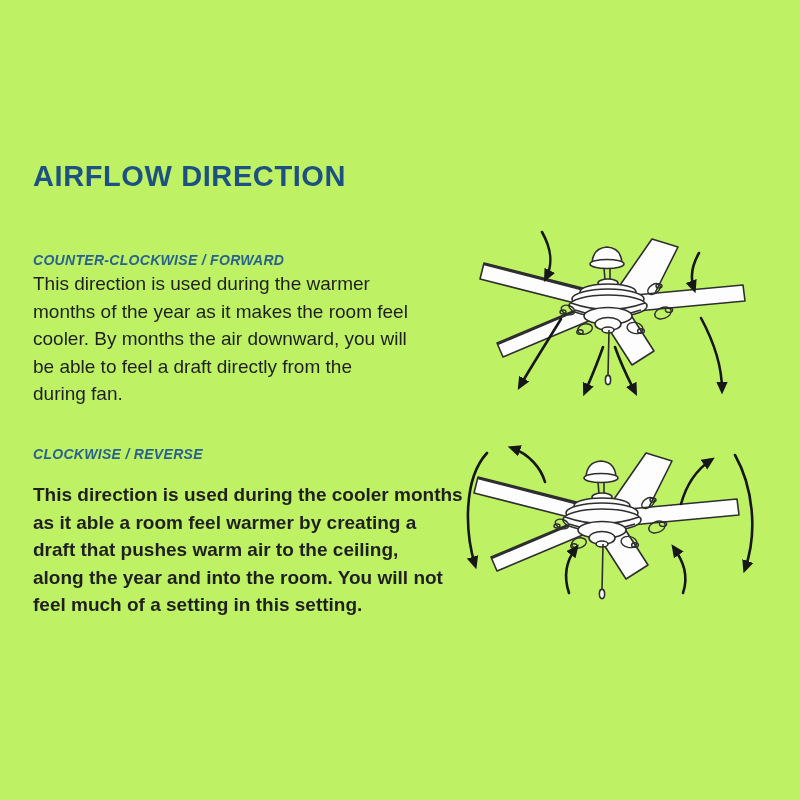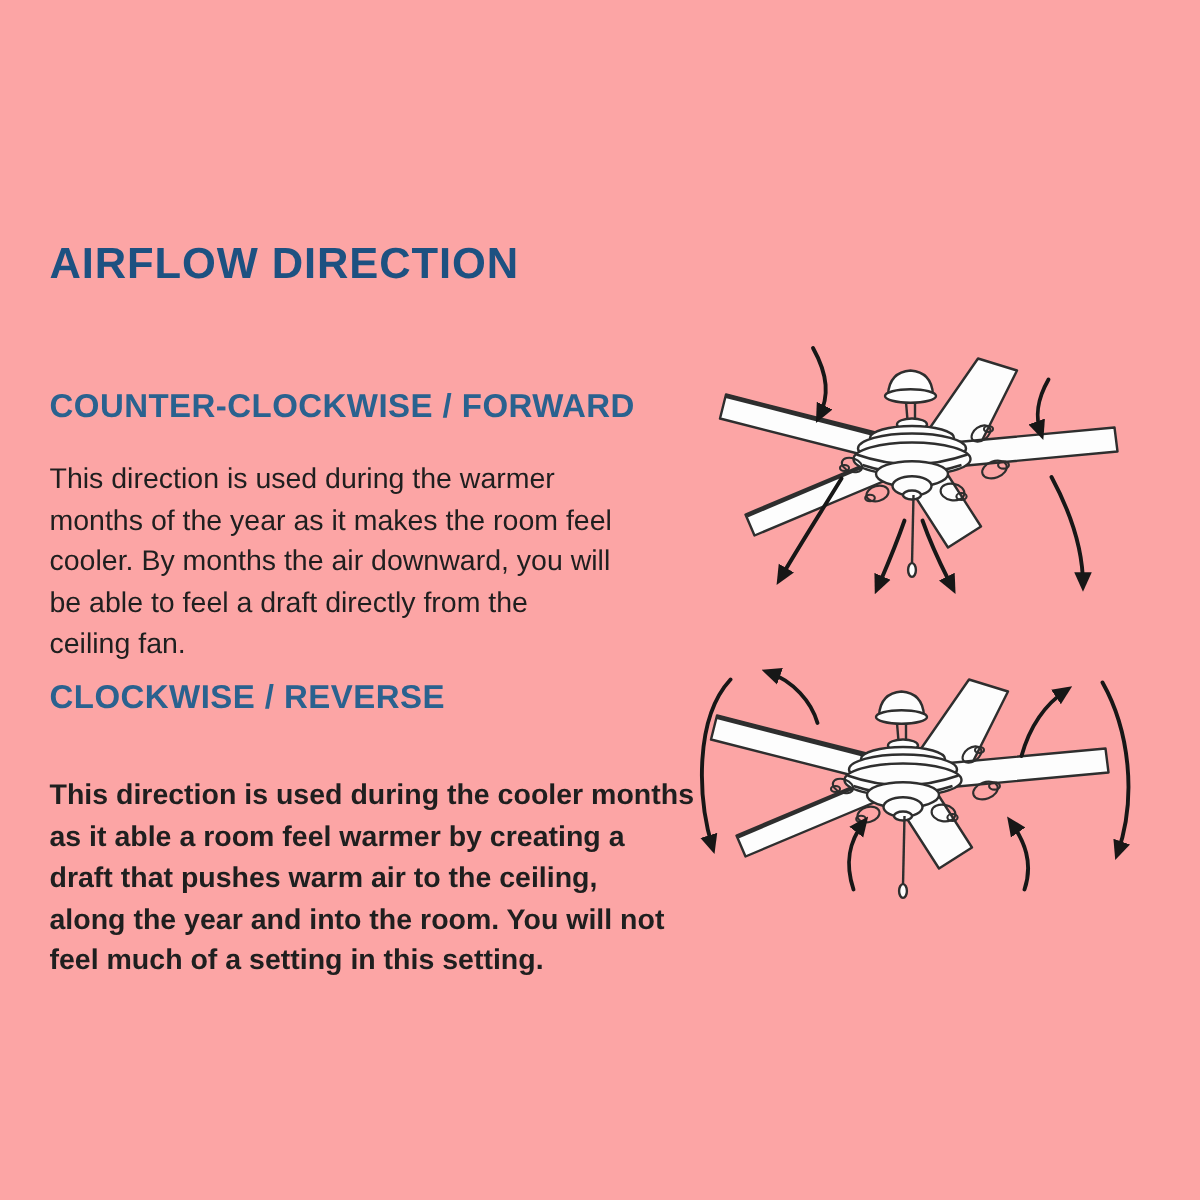--- a/index.html
+++ b/index.html
@@ -1,32 +1,32 @@
 <!DOCTYPE html>
 <html><head>
 <meta charset="utf-8">
 <style>
   html,body { margin:0; padding:0; background:#ffffff; }
   .canvas {
-    position:relative; width:800px; height:800px; background:#fca5a5;
+    position:relative; width:800px; height:800px; background:#bef264;
     font-family:"Liberation Sans", sans-serif; overflow:hidden;
   }
   .page-title {
     position:absolute; left:33px; top:141px;
     font-size:29px; font-weight:bold; letter-spacing:0.6px; color:#1d5181;
   }
   .section-heading {
     position:absolute; left:33px;
-    font-size:22px; letter-spacing:0.3px; color:#2a628f;
+    font-size:14px; letter-spacing:0.3px; color:#2a628f;font-style:italic;
   }
   .heading-1 { top:240px; }
   .heading-2 { top:434px; }
   .body-text {
     position:absolute; left:33px; width:440px;
-    font-size:19px; line-height:27.5px; color:#1f1f1f;margin-top:36px;
+    font-size:19px; line-height:27.5px; color:#1f1f1f;
   }
   .body-1 { top:270px; }
   .body-2 { top:481px;font-weight:bold; }
   .fan-fig { position:absolute; }
   .fan-fig-1 { left:458px; top:226px; }
   .fan-fig-2 { left:452px; top:440px; }
   svg.defs-holder { position:absolute; width:0; height:0; }
 </style>
 </head>
 <body>
@@ -90,21 +90,21 @@
   </svg>
 
   <h1 class="page-title">AIRFLOW DIRECTION</h1>
 
   <h2 class="section-heading heading-1">COUNTER-CLOCKWISE / FORWARD</h2>
   <div class="body-text body-1">
     <div>This direction is used during the warmer</div>
     <div>months of the year as it makes the room feel</div>
     <div>cooler. By months the air downward, you will</div>
     <div>be able to feel a draft directly from the</div>
-    <div>ceiling fan.</div>
+    <div>during fan.</div>
   </div>
 
   <svg class="fan-fig fan-fig-1" width="340" height="210" viewBox="0 0 340 210">
     <use href="#fan-art"></use>
     <g fill="none" stroke="#171717" stroke-width="2.6" stroke-linecap="round">
       <path d="M 84,6 C 94,24 95,38 88,52" marker-end="url(#ah)"></path>
       <path d="M 241,27 C 233,41 232,52 236,63" marker-end="url(#ah)"></path>
       <path d="M 243,92 C 257,118 264,142 264,164" marker-end="url(#ah)"></path>
       <path d="M 103,93 C 87,119 73,141 62,160" marker-end="url(#ah)"></path>
       <path d="M 145,121 C 138,141 133,152 127,166" marker-end="url(#ah)"></path>

